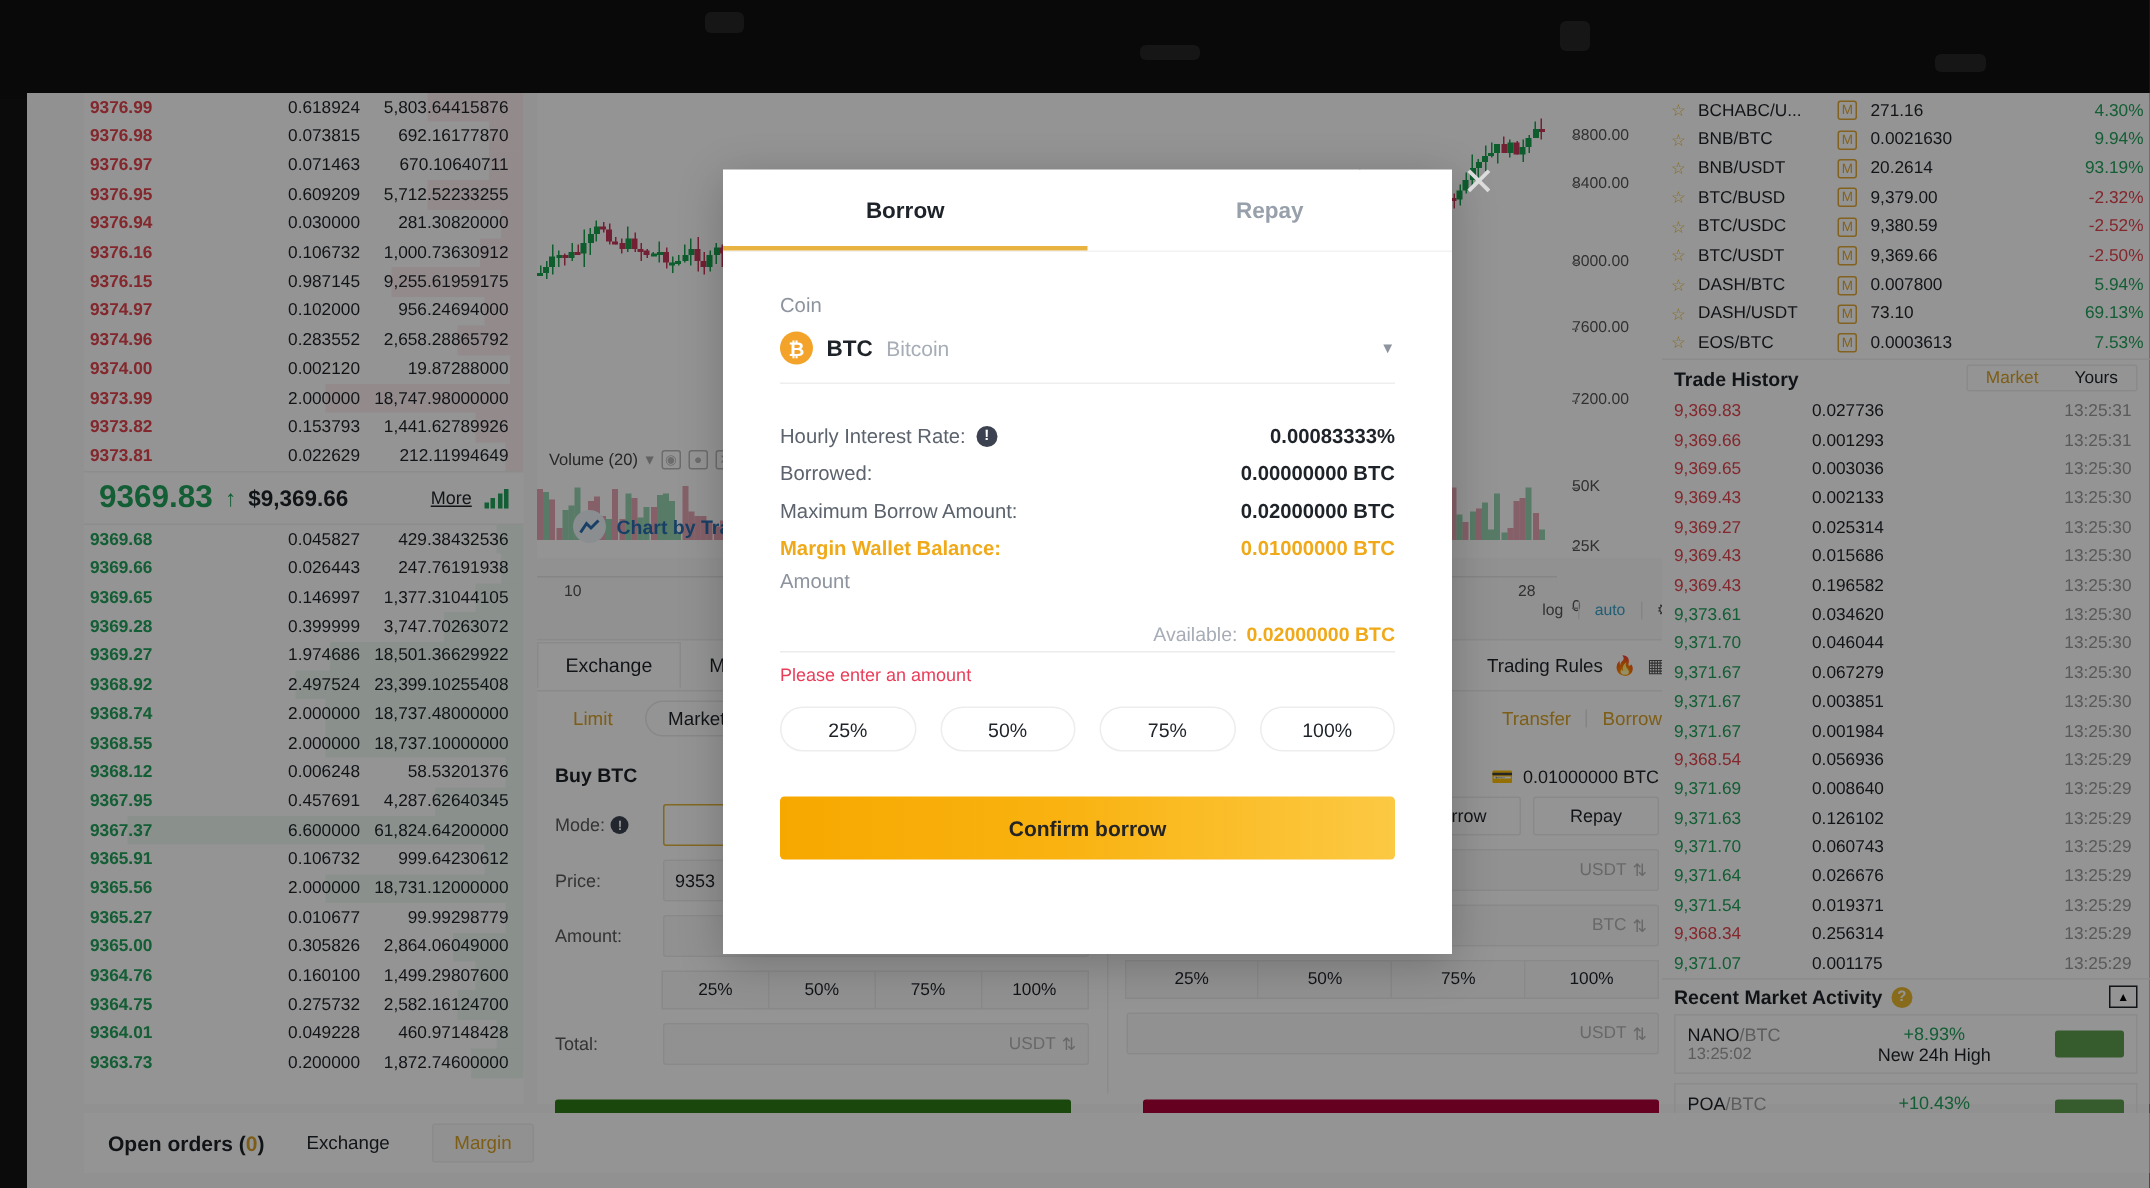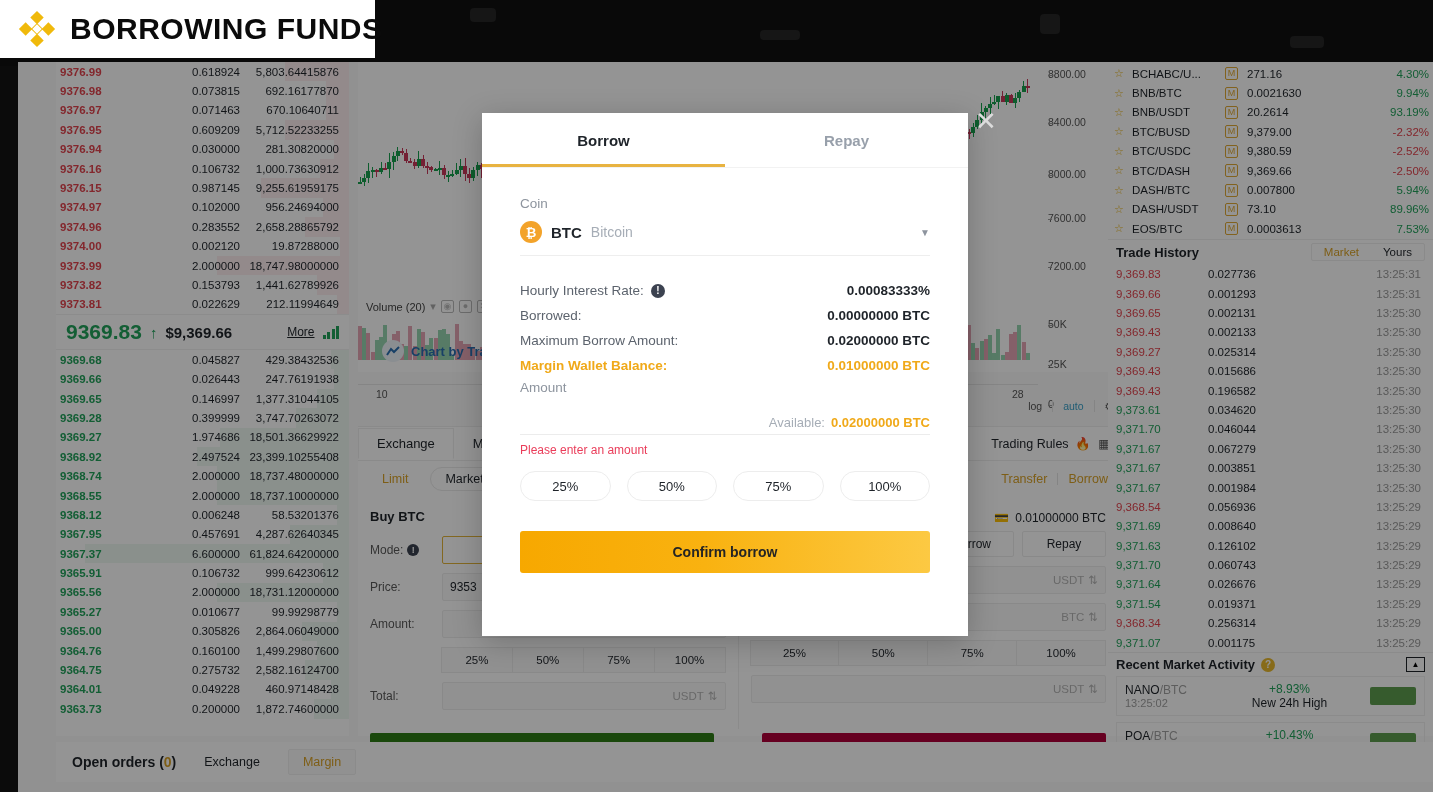--- a/index.html
+++ b/index.html
@@ -264,35 +264,20 @@
 </head>
 <body>
 
 <div id="root">
 
   <div class="banner">
     <div class="blob" style="left:470px;top:8px;width:26px;height:14px;"></div>
     <div class="blob" style="left:760px;top:30px;width:40px;height:10px;"></div>
     <div class="blob" style="left:1040px;top:14px;width:20px;height:20px;"></div>
     <div class="blob" style="left:1290px;top:36px;width:34px;height:12px;"></div>
-    <div class="title-plate">
-      <span class="bn-logo">
-        <svg viewBox="0 0 40 40" width="38" height="38">
-          <g fill="#f0b90b">
-            <rect x="15" y="3" width="10" height="10" transform="rotate(45 20 8)"></rect>
-            <rect x="3" y="15" width="10" height="10" transform="rotate(45 8 20)"></rect>
-            <rect x="27" y="15" width="10" height="10" transform="rotate(45 32 20)"></rect>
-            <rect x="15" y="27" width="10" height="10" transform="rotate(45 20 32)"></rect>
-            <rect x="15.5" y="15.5" width="9" height="9" transform="rotate(45 20 20)"></rect>
-          </g>
-          <rect x="16.5" y="16.5" width="7" height="7" transform="rotate(45 20 20)" fill="#ffffff"></rect>
-        </svg>
-      </span>
-      <span class="title-text">BORROWING FUNDS</span>
-    </div>
   </div>
 
   <div class="app">
 
     <div class="orderbook">
       <div id="ob-sells">
           <div class="ob-row sell">
             <span class="depth" style="width:22%"></span>
             <span class="c-price">9376.99</span>
             <span class="c-amt">0.618924</span>
@@ -979,21 +964,21 @@
               <i style="background:#17a04f;top:-2.281944444444445px;height:12.64300840192044px"></i>
             </div>
             <div class="cdl" style="left:663.6px;top:23.577983539094653px;height:6.518381344307269px;background:#17a04f">
               <i style="background:#17a04f;top:-4.452893518518518px;height:11.235781035665294px"></i>
             </div>
             <div class="cdl" style="left:667.8000000000001px;top:23.577983539094653px;height:2px;background:#c8385a">
               <i style="background:#c8385a;top:-6.3530092592592595px;height:13.614116083676265px"></i>
             </div>
           </div>
         <div class="price-axis" id="price-axis">
-            <div style="top:0px"><span class="tick" style="top:7px"></span>8800.00</div>
+            <div style="top:16px"><span class="tick" style="top:7px"></span>8800.00</div>
             <div style="top:48px"><span class="tick" style="top:7px"></span>8400.00</div>
             <div style="top:100px"><span class="tick" style="top:7px"></span>8000.00</div>
             <div style="top:144px"><span class="tick" style="top:7px"></span>7600.00</div>
             <div style="top:192px"><span class="tick" style="top:7px"></span>7200.00</div>
             <div style="top:250px"><span class="tick" style="top:7px"></span>50K</div>
             <div style="top:290px"><span class="tick" style="top:7px"></span>25K</div>
             <div style="top:330px"><span class="tick" style="top:7px"></span>0</div>
           </div>
         <div class="vol-head">
           <span>Volume (20)</span>
@@ -1336,38 +1321,38 @@
           </div>
           <div class="mkt-row">
             <span class="star">☆</span>
             <span class="mkt-pair">BTC/USDC</span>
             <span class="m-badge">M</span>
             <span class="mkt-price">9,380.59</span>
             <span class="mkt-chg down">-2.52%</span>
           </div>
           <div class="mkt-row">
             <span class="star">☆</span>
-            <span class="mkt-pair">BTC/DASH</span>
+            <span class="mkt-pair">BTC/USDT</span>
             <span class="m-badge">M</span>
             <span class="mkt-price">9,369.66</span>
             <span class="mkt-chg down">-2.50%</span>
           </div>
           <div class="mkt-row">
             <span class="star">☆</span>
             <span class="mkt-pair">DASH/BTC</span>
             <span class="m-badge">M</span>
             <span class="mkt-price">0.007800</span>
             <span class="mkt-chg up">5.94%</span>
           </div>
           <div class="mkt-row">
             <span class="star">☆</span>
             <span class="mkt-pair">DASH/USDT</span>
             <span class="m-badge">M</span>
             <span class="mkt-price">73.10</span>
-            <span class="mkt-chg up">89.96%</span>
+            <span class="mkt-chg up">69.13%</span>
           </div>
           <div class="mkt-row">
             <span class="star">☆</span>
             <span class="mkt-pair">EOS/BTC</span>
             <span class="m-badge">M</span>
             <span class="mkt-price">0.0003613</span>
             <span class="mkt-chg up">7.53%</span>
           </div>
         </div>
       <div class="panel-head">
@@ -1383,21 +1368,21 @@
             <span class="th-amt">0.027736</span>
             <span class="th-time">13:25:31</span>
           </div>
           <div class="th-row">
             <span class="th-price down">9,369.66</span>
             <span class="th-amt">0.001293</span>
             <span class="th-time">13:25:31</span>
           </div>
           <div class="th-row">
             <span class="th-price down">9,369.65</span>
-            <span class="th-amt">0.002131</span>
+            <span class="th-amt">0.003036</span>
             <span class="th-time">13:25:30</span>
           </div>
           <div class="th-row">
             <span class="th-price down">9,369.43</span>
             <span class="th-amt">0.002133</span>
             <span class="th-time">13:25:30</span>
           </div>
           <div class="th-row">
             <span class="th-price down">9,369.27</span>
             <span class="th-amt">0.025314</span>

